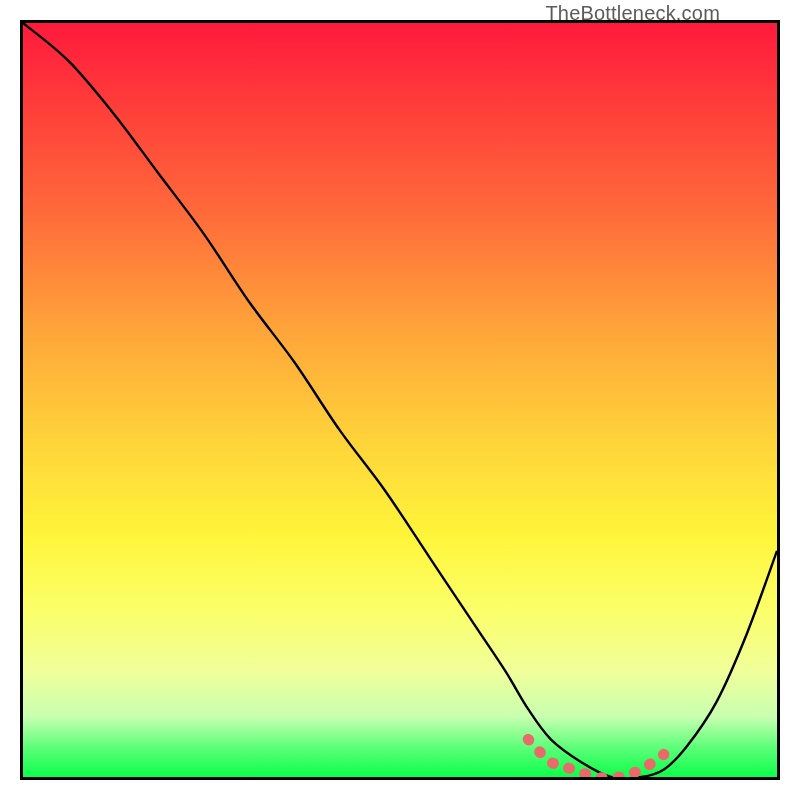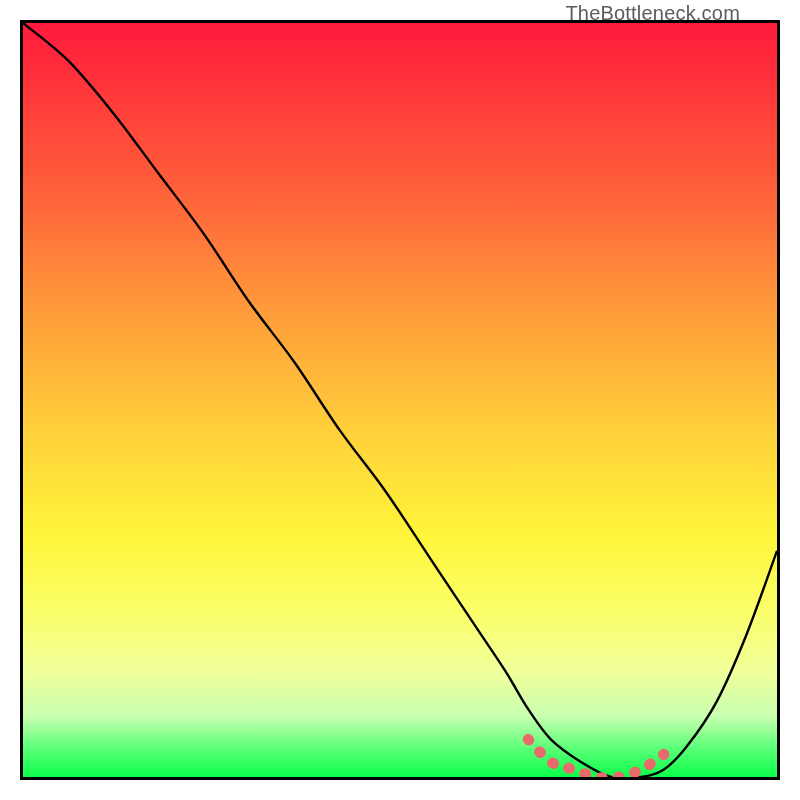--- a/index.html
+++ b/index.html
@@ -8,21 +8,20 @@
     width: 800px;
     height: 800px;
     overflow: hidden;
     background: #ffffff;
     font-family: Arial, Helvetica, sans-serif;
   }
   .chart-container {
     position: relative;
     width: 728px;
     height: 800px;
-    padding-left: 20px;
   }
   .watermark {
     position: absolute;
     top: 2px;
     right: 8px;
     color: #5b5b5b;
     font-size: 20px;
     font-weight: 500;
     letter-spacing: 0.2px;
     z-index: 10;

